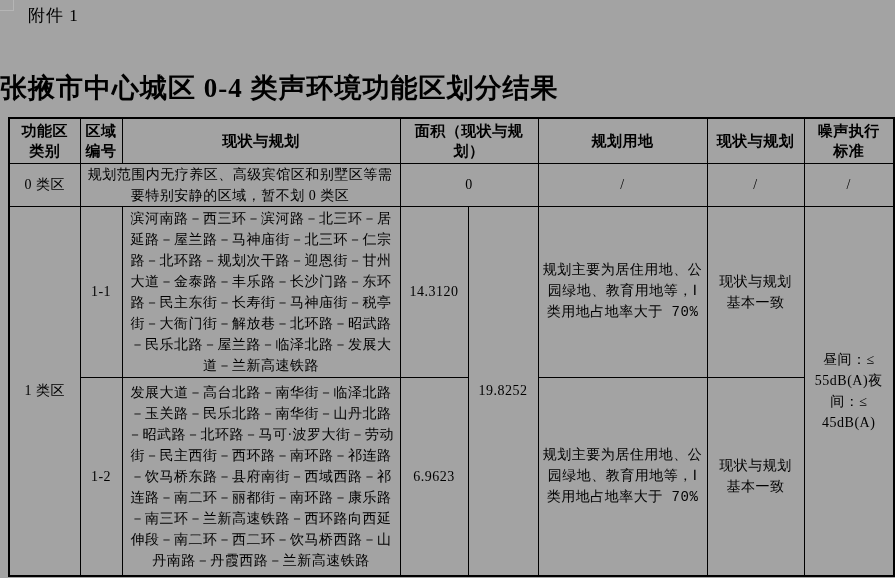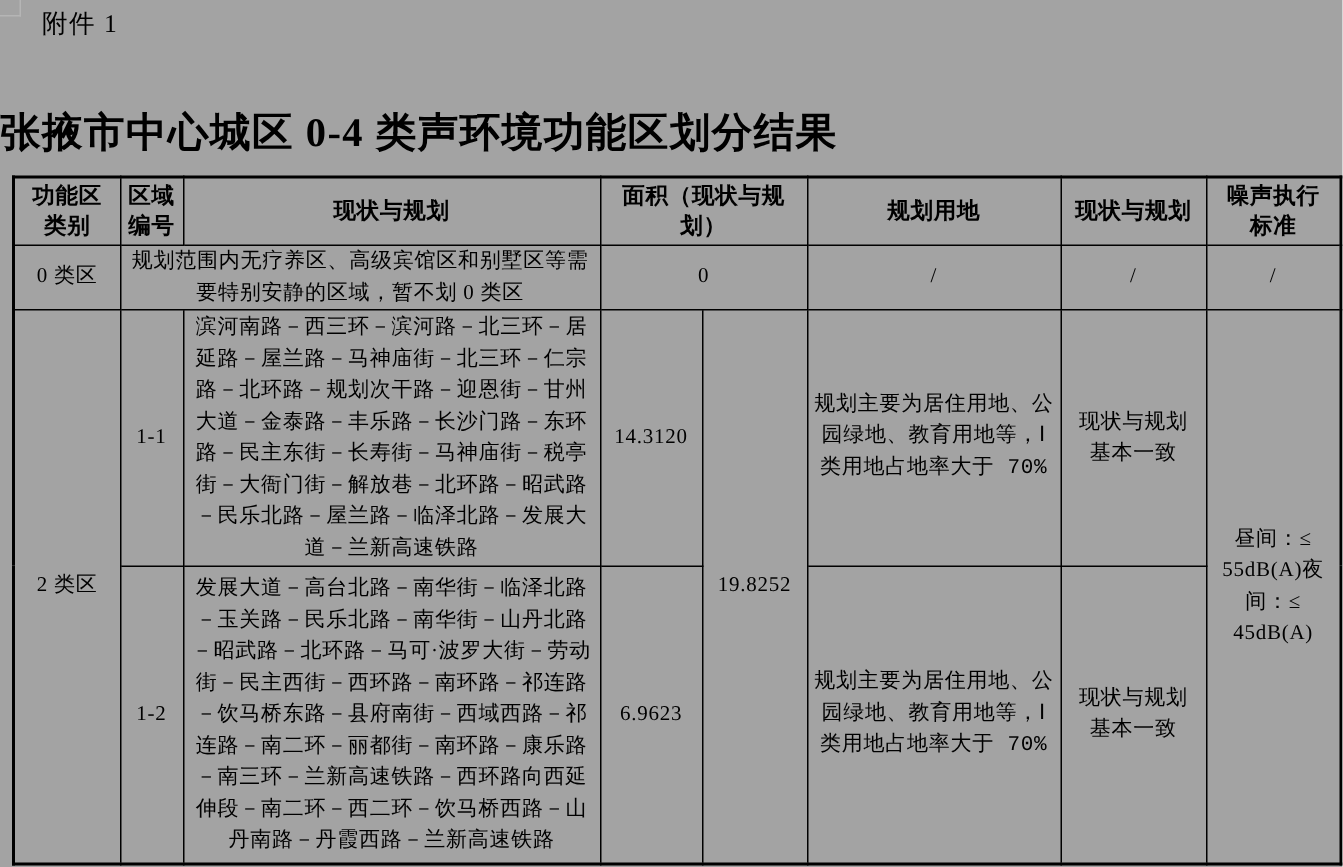--- a/index.html
+++ b/index.html
@@ -137,21 +137,21 @@
     <tr class="row-zone0">
       <td>0 类区</td>
       <td colspan="2" class="justify-cell desc-cell">规划范围内无疗养区、高级宾馆区和别墅区等需要特别安静的区域，暂不划 0 类区</td>
       <td colspan="2">0</td>
       <td>/</td>
       <td>/</td>
       <td>/</td>
     </tr>
 
     <tr class="row-zone1-1">
-      <td rowspan="2">2 类区</td>
+      <td rowspan="2">1 类区</td>
       <td>1-1</td>
       <td class="justify-cell boundary-cell">滨河南路－西三环－滨河路－北三环－居延路－屋兰路－马神庙街－北三环－仁宗路－北环路－规划次干路－迎恩街－甘州大道－金泰路－丰乐路－长沙门路－东环路－民主东街－长寿街－马神庙街－税亭街－大衙门街－解放巷－北环路－昭武路－民乐北路－屋兰路－临泽北路－发展大道－兰新高速铁路</td>
       <td>14.3120</td>
       <td rowspan="2">19.8252</td>
       <td class="justify-cell planned-cell">规划主要为居住用地、公园绿地、教育用地等，Ⅰ类用地占地率大于 70%</td>
       <td class="pre-cell">现状与规划
 基本一致</td>
       <td rowspan="2" class="pre-cell">昼间：≤
 55dB(A)夜
 间：≤

